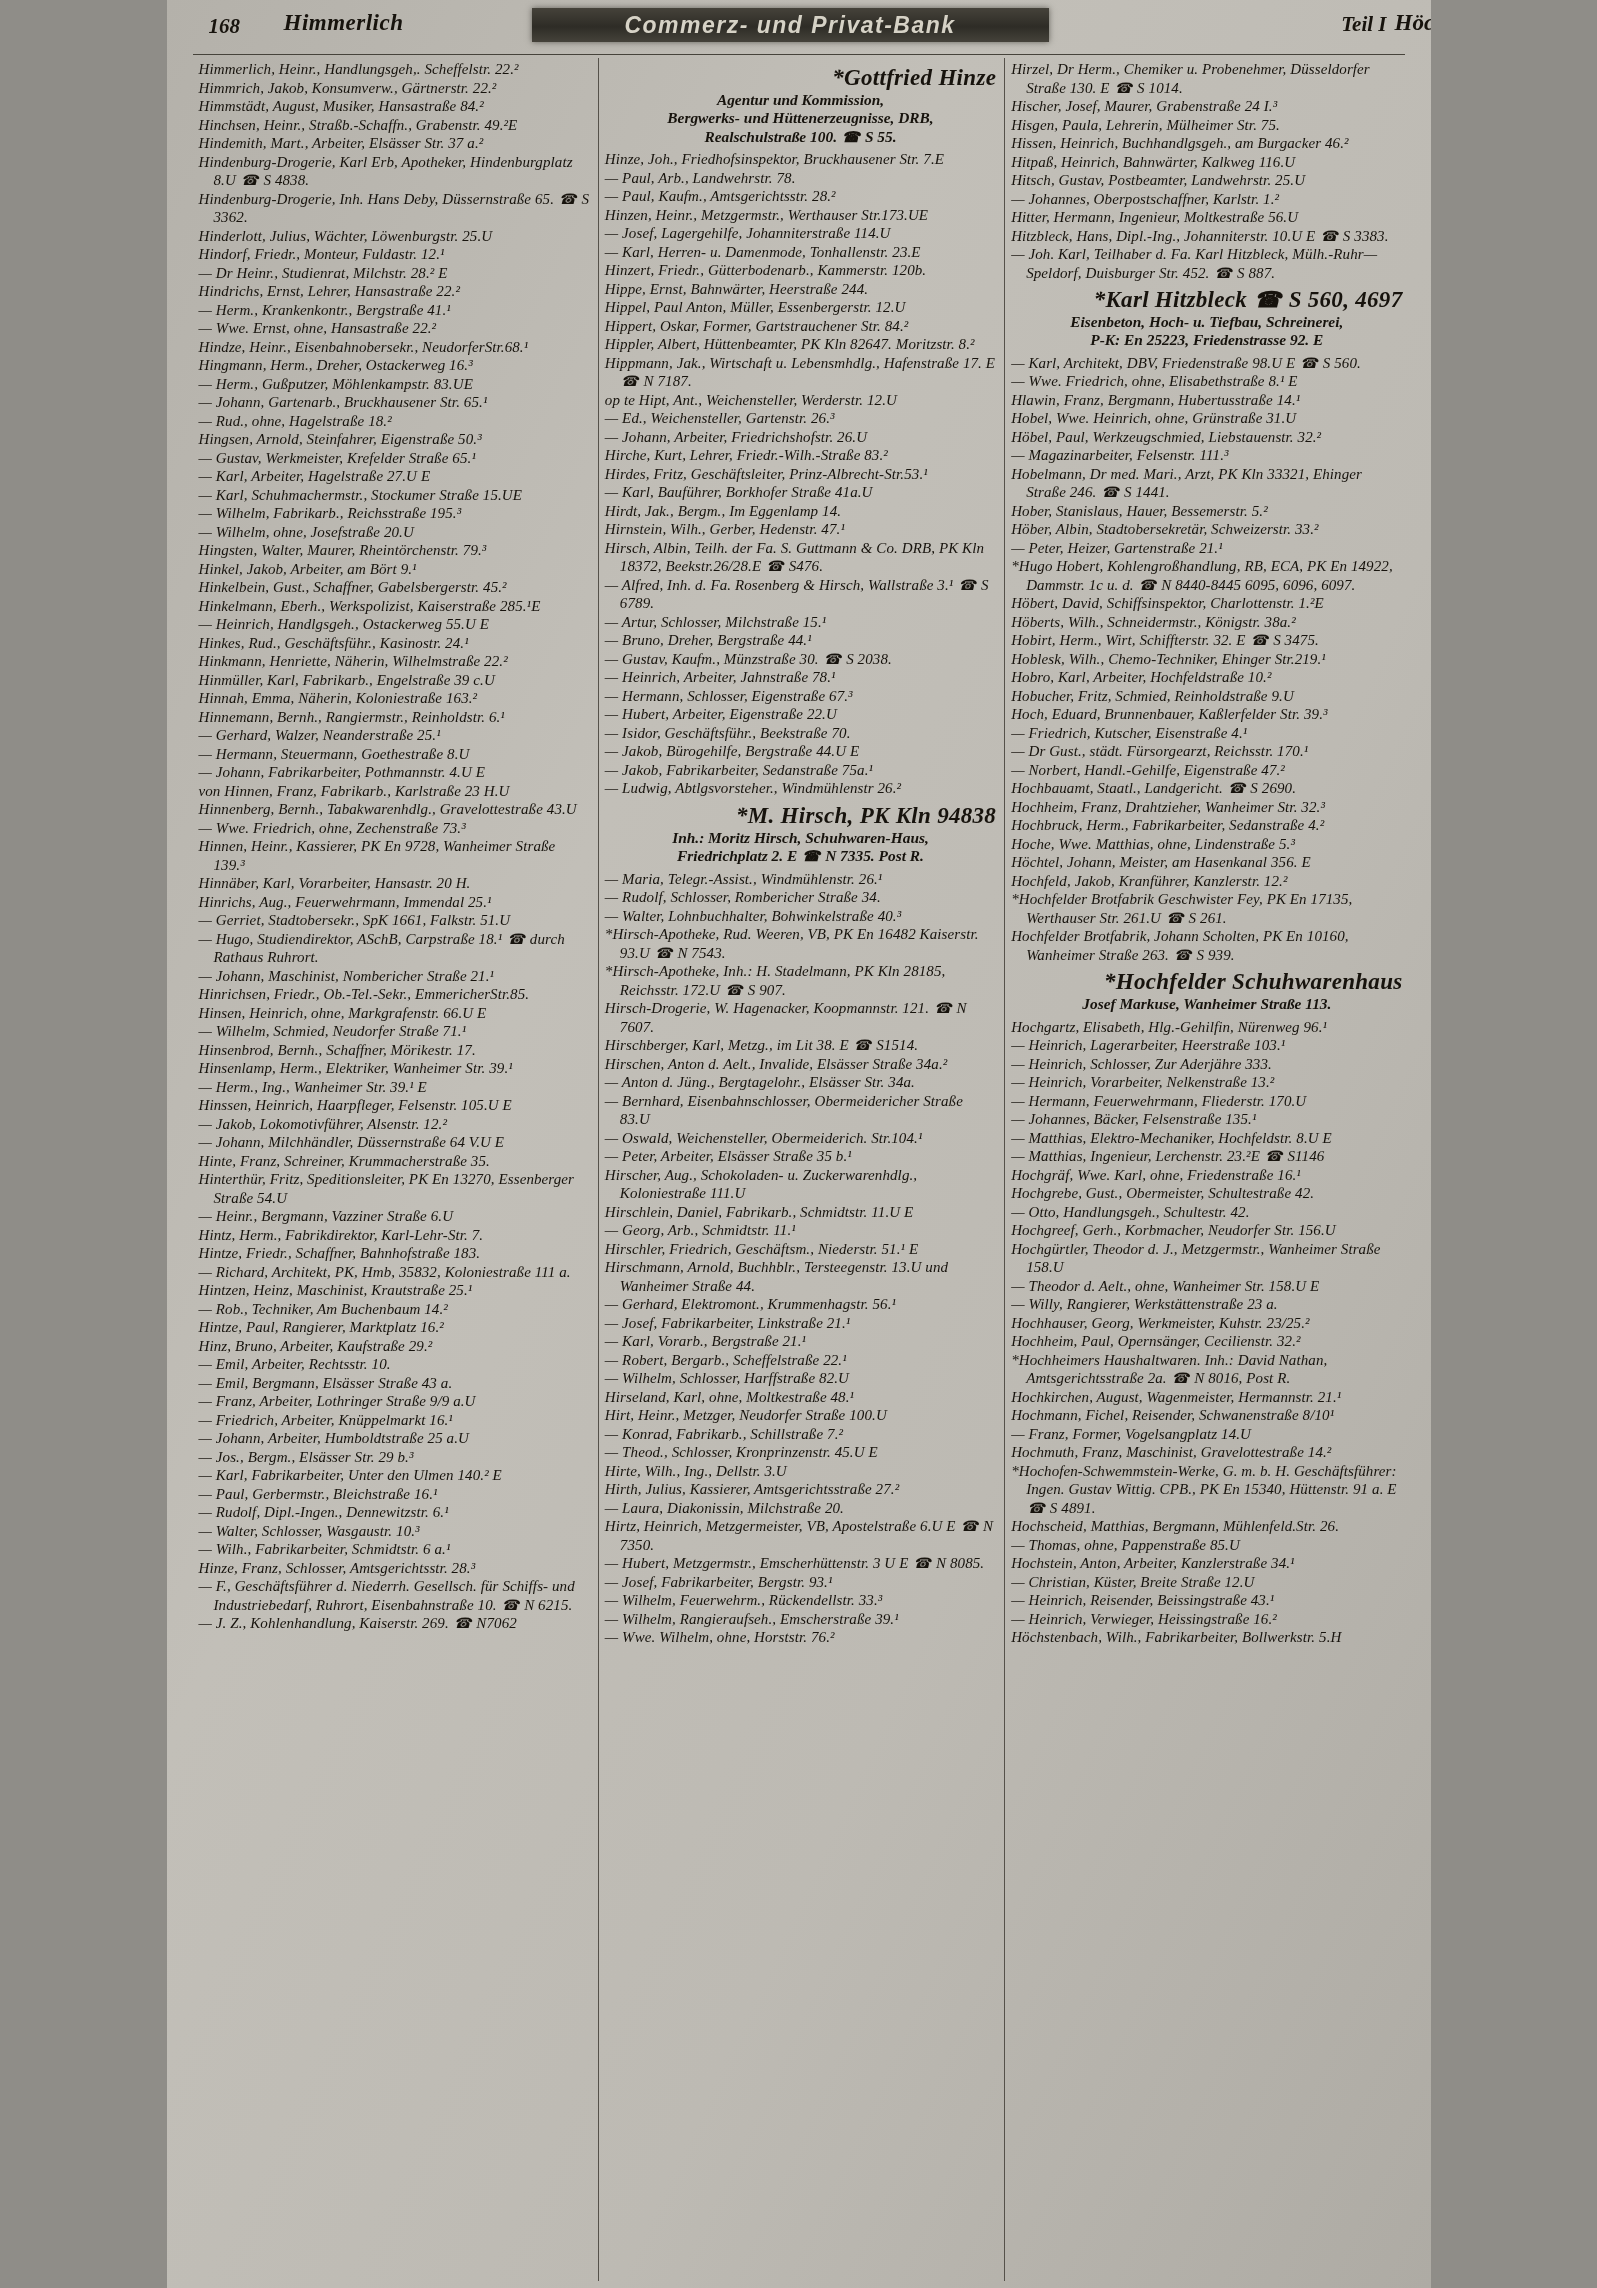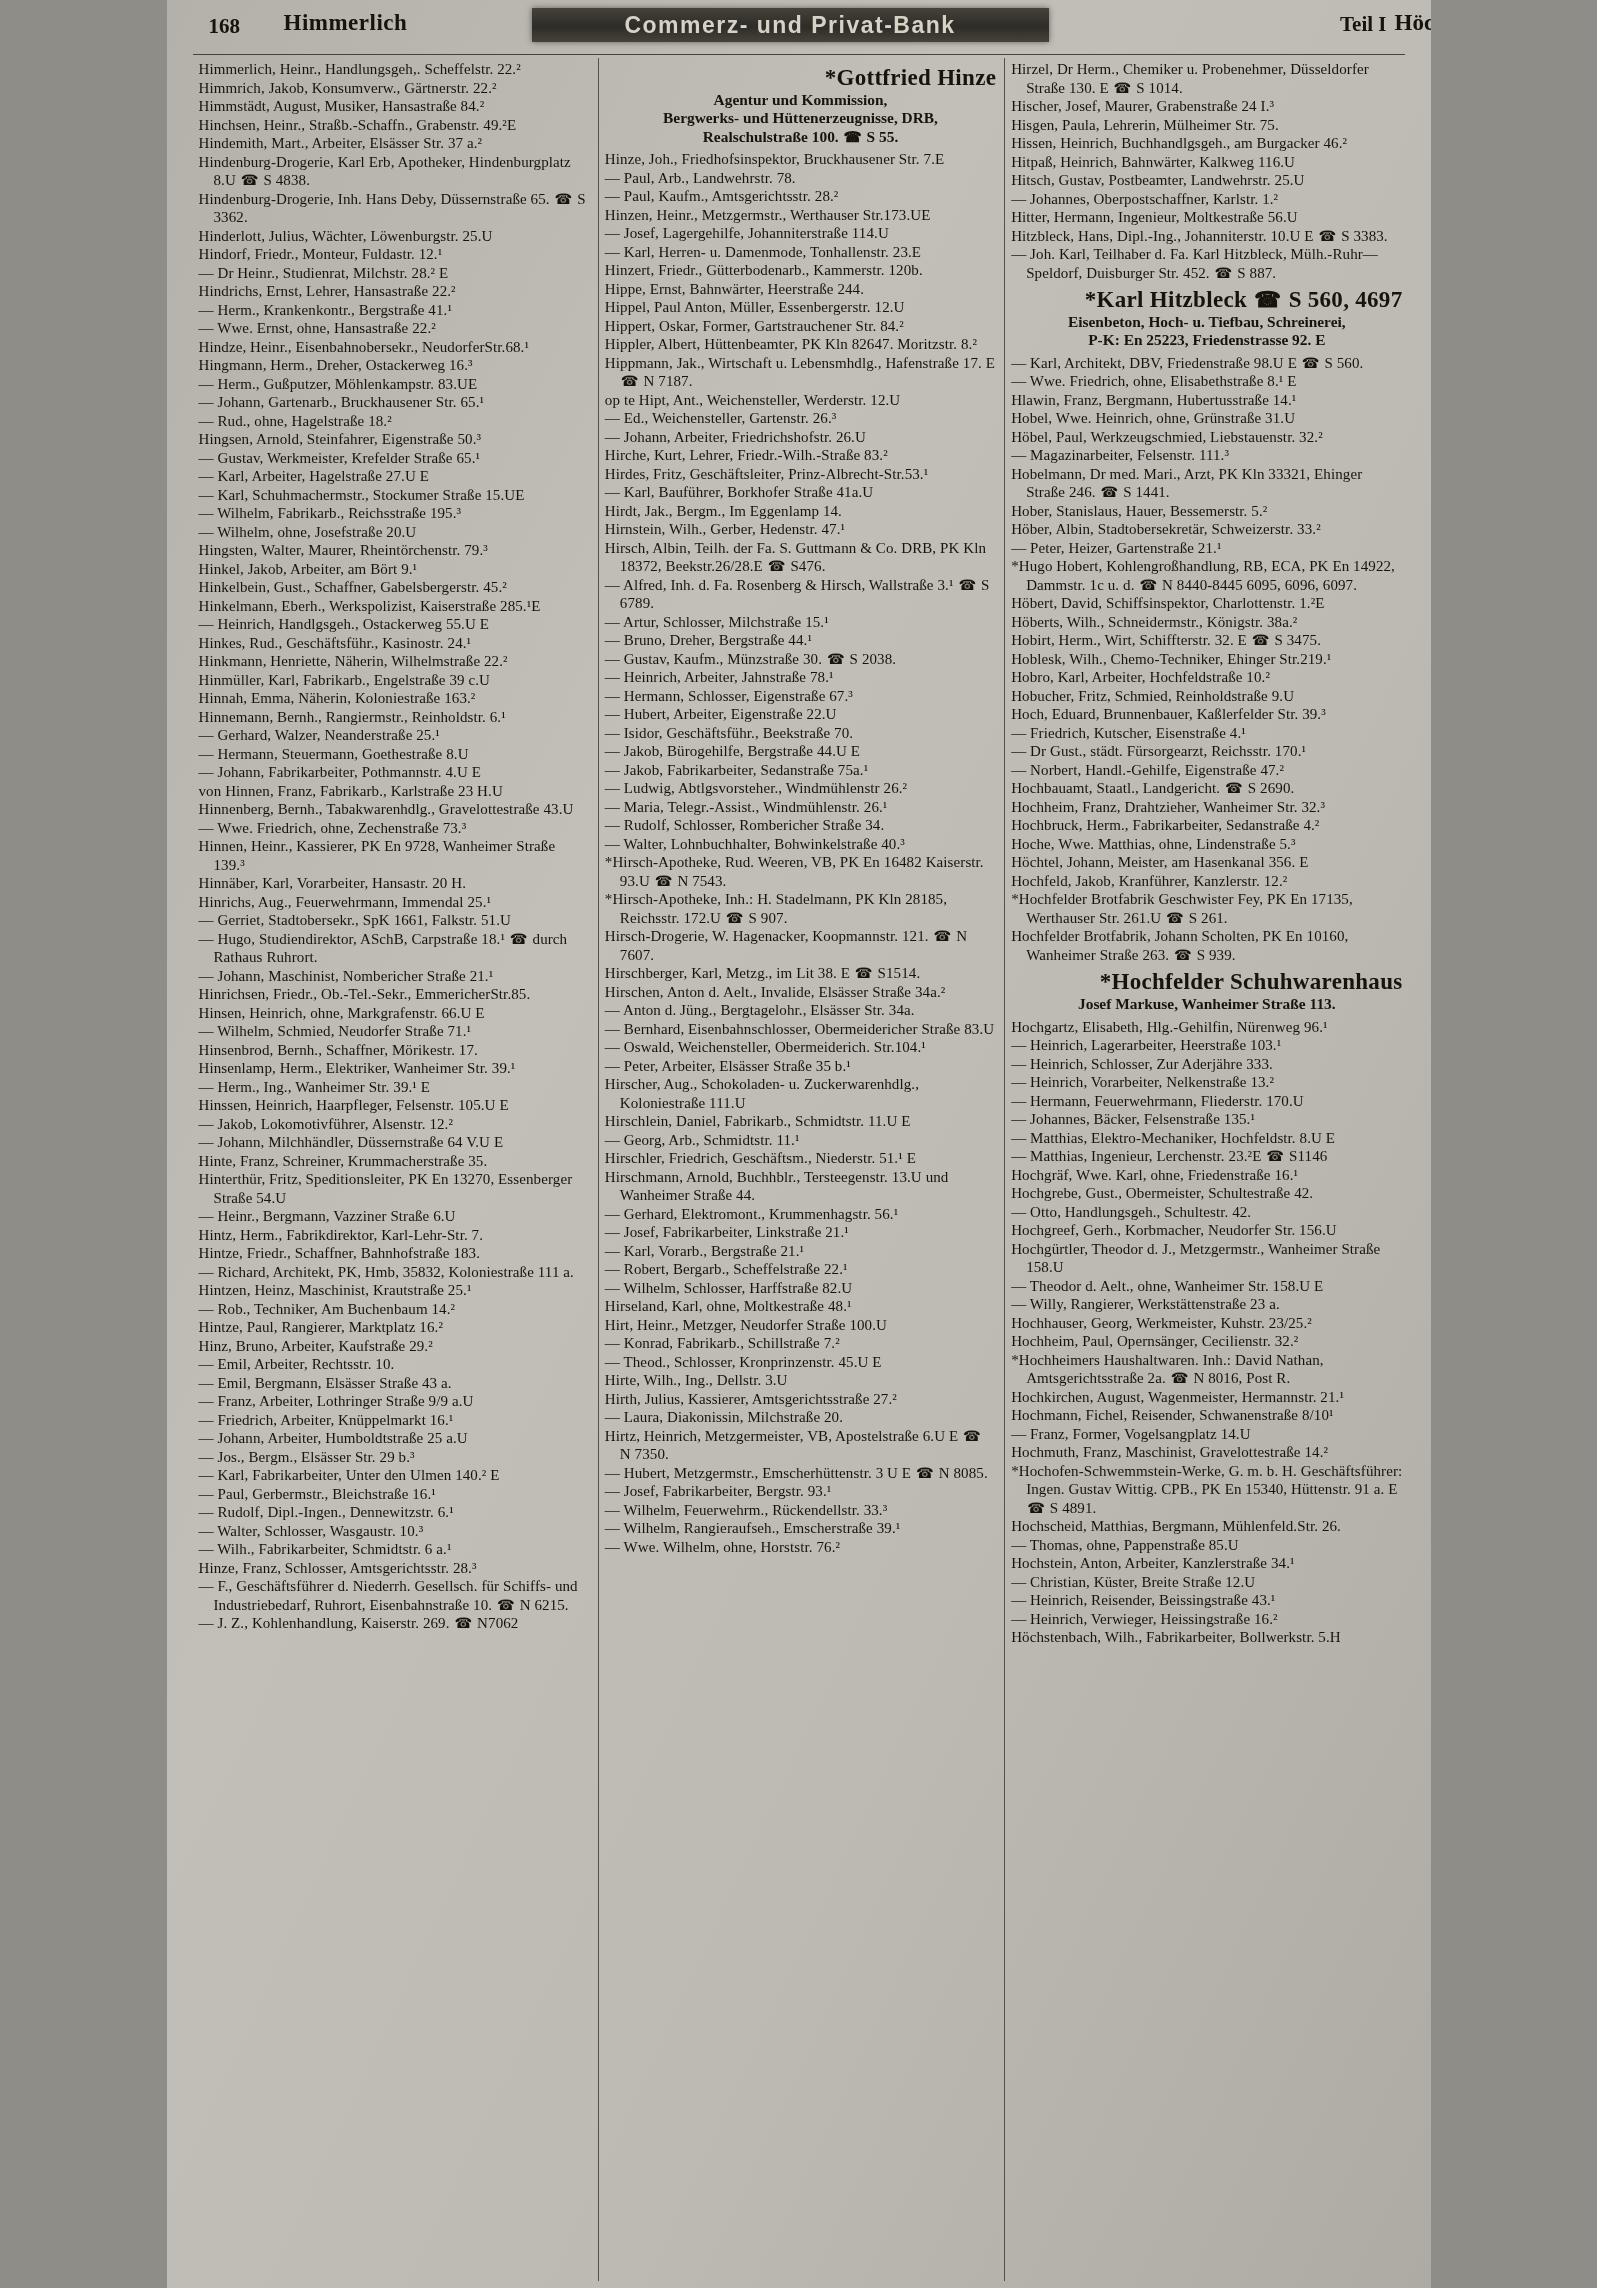--- a/index.html
+++ b/index.html
@@ -1,20 +1,20 @@
 <!DOCTYPE html>
 <html><head>
 <meta charset="utf-8">
 <style>
   html,body { margin:0; padding:0; background:#8f8d88; }
   .page {
     position:relative; width:1264px; height:2289px; margin:0 auto;
     background: linear-gradient(115deg,#b4b1aa 0%, #c2bfb8 35%, #bdbab3 65%, #aeaba4 100%);
     font-family:"Liberation Serif","DejaVu Serif",serif;
-    color:#17130d; overflow:hidden;
+    color:#17130d; overflow:hidden;font-style:italic;
   }
   .header { position:absolute; top:8px; left:0; right:0; height:46px; }
   .pageno { position:absolute; left:42px; top:6px; font-size:21px; font-weight:bold; }
   .kw-left { position:absolute; left:117px; top:2px; font-size:23px; font-weight:bold; letter-spacing:0.5px; }
   .banner {
     position:absolute; left:365px; top:0; width:517px; height:34px;
     background:linear-gradient(180deg,#45423a,#2e2c26 55%,#45423a);
     color:#d6d2c6; font-family:"Liberation Sans","DejaVu Sans",sans-serif;
     font-weight:bold; font-size:23px; letter-spacing:1.5px;
     display:flex; align-items:center; justify-content:center;
@@ -165,20 +165,25 @@
         <div class="entry">— Artur, Schlosser, Milchstraße 15.¹</div>
         <div class="entry">— Bruno, Dreher, Bergstraße 44.¹</div>
         <div class="entry">— Gustav, Kaufm., Münzstraße 30. <span class="ph">☎</span> S 2038.</div>
         <div class="entry">— Heinrich, Arbeiter, Jahnstraße 78.¹</div>
         <div class="entry">— Hermann, Schlosser, Eigenstraße 67.³</div>
         <div class="entry">— Hubert, Arbeiter, Eigenstraße 22.U</div>
         <div class="entry">— Isidor, Geschäftsführ., Beekstraße 70.</div>
         <div class="entry">— Jakob, Bürogehilfe, Bergstraße 44.U E</div>
         <div class="entry">— Jakob, Fabrikarbeiter, Sedanstraße 75a.¹</div>
         <div class="entry">— Ludwig, Abtlgsvorsteher., Windmühlenstr 26.²</div>
+        <div class="ad">
+          <div class="ad-title">*M. Hirsch, PK Kln 94838</div>
+          <div class="ad-line">Inh.: Moritz Hirsch, Schuhwaren-Haus,</div>
+          <div class="ad-line">Friedrichplatz 2. E <span class="ph">☎</span> N 7335. Post R.</div>
+        </div>
         <div class="entry">— Maria, Telegr.-Assist., Windmühlenstr. 26.¹</div>
         <div class="entry">— Rudolf, Schlosser, Rombericher Straße 34.</div>
         <div class="entry">— Walter, Lohnbuchhalter, Bohwinkelstraße 40.³</div>
         <div class="entry">*Hirsch-Apotheke, Rud. Weeren, VB, PK En 16482 Kaiserstr. 93.U <span class="ph">☎</span> N 7543.</div>
         <div class="entry">*Hirsch-Apotheke, Inh.: H. Stadelmann, PK Kln 28185, Reichsstr. 172.U <span class="ph">☎</span> S 907.</div>
         <div class="entry">Hirsch-Drogerie, W. Hagenacker, Koopmannstr. 121. <span class="ph">☎</span> N 7607.</div>
         <div class="entry">Hirschberger, Karl, Metzg., im Lit 38. E <span class="ph">☎</span> S1514.</div>
         <div class="entry">Hirschen, Anton d. Aelt., Invalide, Elsässer Straße 34a.²</div>
         <div class="entry">— Anton d. Jüng., Bergtagelohr., Elsässer Str. 34a.</div>
         <div class="entry">— Bernhard, Eisenbahnschlosser, Obermeidericher Straße 83.U</div>

